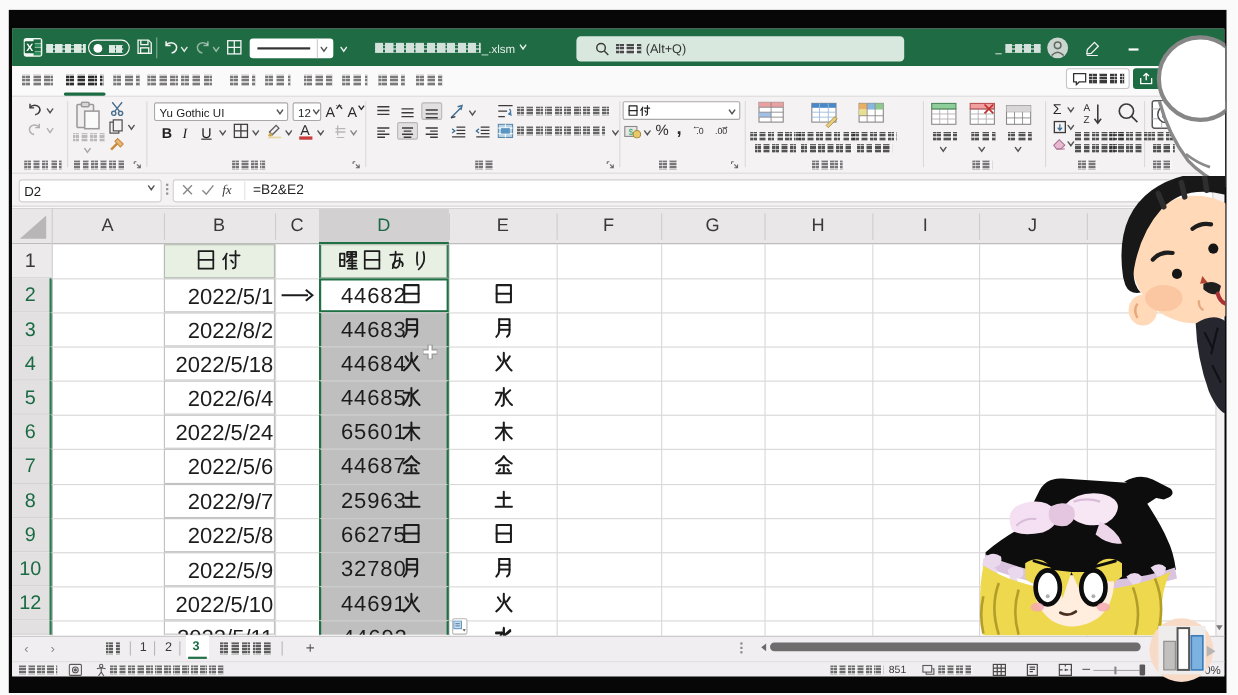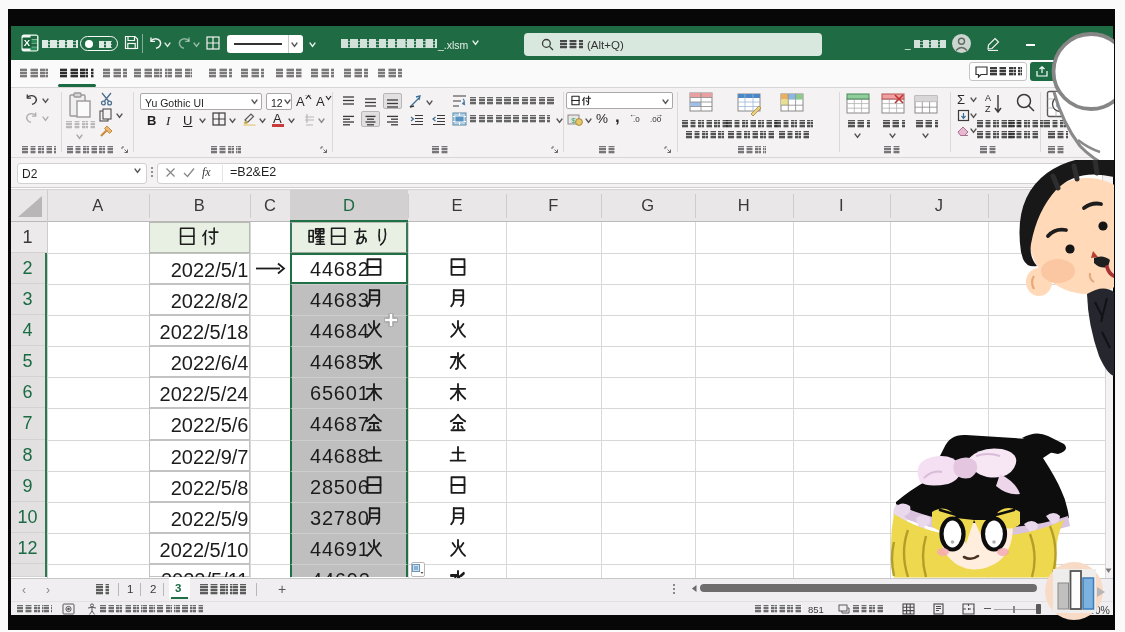--- a/index.html
+++ b/index.html
@@ -635,28 +635,28 @@
     <svg style="position:absolute;left:364px;top:412.9px" width="20" height="20" viewBox="0 0 20 20" fill="none" stroke="#1c1c1c" stroke-width="1.85" stroke-linecap="round" stroke-linejoin="round">
       <path d="M10,1.8 Q8,5.4 2.8,8.4"></path>
       <path d="M10,1.8 Q12,5.4 17.2,8.4"></path>
       <path d="M5.6,10 H14.4"></path>
       <path d="M10,10 V16.4"></path>
       <path d="M3.4,17.2 H16.6"></path>
       <path d="M6.6,13.4 L5.2,15.2"></path>
       <path d="M13.4,13.4 L14.8,15.2"></path>
     </svg>
     <div style="position:absolute;left:290px;top:439.54999999999995px;width:118px;height:31.149999999999977px;background:#c0bfc0;border-left:2px solid #1f7045;border-right:2px solid #1f7045;border-top:1px solid #cecdce"></div>
-    <div style="position:absolute;left:310px;top:445.54999999999995px;font-family:&quot;Liberation Sans&quot;,sans-serif;font-size:20px;color:#1c1c1c;font-weight:400;line-height:1;white-space:nowrap;letter-spacing:0.8px">44688</div>
+    <div style="position:absolute;left:310px;top:445.54999999999995px;font-family:&quot;Liberation Sans&quot;,sans-serif;font-size:20px;color:#1c1c1c;font-weight:400;line-height:1;white-space:nowrap;letter-spacing:0.8px">25963</div>
     <svg style="position:absolute;left:364px;top:444.04999999999995px" width="20" height="20" viewBox="0 0 20 20" fill="none" stroke="#1c1c1c" stroke-width="1.85" stroke-linecap="round" stroke-linejoin="round">
       <path d="M10,3 V15.8"></path>
       <path d="M4.4,8.6 H15.6"></path>
       <path d="M2.6,16.6 H17.4"></path>
     </svg>
     <div style="position:absolute;left:290px;top:470.7px;width:118px;height:31.149999999999977px;background:#c0bfc0;border-left:2px solid #1f7045;border-right:2px solid #1f7045;border-top:1px solid #cecdce"></div>
-    <div style="position:absolute;left:310px;top:476.7px;font-family:&quot;Liberation Sans&quot;,sans-serif;font-size:20px;color:#1c1c1c;font-weight:400;line-height:1;white-space:nowrap;letter-spacing:0.8px">28506</div>
+    <div style="position:absolute;left:310px;top:476.7px;font-family:&quot;Liberation Sans&quot;,sans-serif;font-size:20px;color:#1c1c1c;font-weight:400;line-height:1;white-space:nowrap;letter-spacing:0.8px">66275</div>
     <svg style="position:absolute;left:364px;top:475.2px" width="20" height="20" viewBox="0 0 20 20" fill="none" stroke="#1c1c1c" stroke-width="1.85" stroke-linecap="round" stroke-linejoin="round">
       <path d="M3.5,2.2 H16.5 V17.8 H3.5 Z"></path>
       <path d="M3.5,10 H16.5"></path>
     </svg>
     <div style="position:absolute;left:290px;top:501.84999999999997px;width:118px;height:31.150000000000034px;background:#c0bfc0;border-left:2px solid #1f7045;border-right:2px solid #1f7045;border-top:1px solid #cecdce"></div>
     <div style="position:absolute;left:310px;top:507.84999999999997px;font-family:&quot;Liberation Sans&quot;,sans-serif;font-size:20px;color:#1c1c1c;font-weight:400;line-height:1;white-space:nowrap;letter-spacing:0.8px">32780</div>
     <svg style="position:absolute;left:364px;top:506.34999999999997px" width="20" height="20" viewBox="0 0 20 20" fill="none" stroke="#1c1c1c" stroke-width="1.85" stroke-linecap="round" stroke-linejoin="round">
       <path d="M5.8,2.2 H15.2 V13.8 Q15.2,16.6 13,18"></path>
       <path d="M5.8,2.2 V12.6 Q5.8,15.8 3.2,18.2"></path>
       <path d="M5.8,7.4 H15.2"></path>

